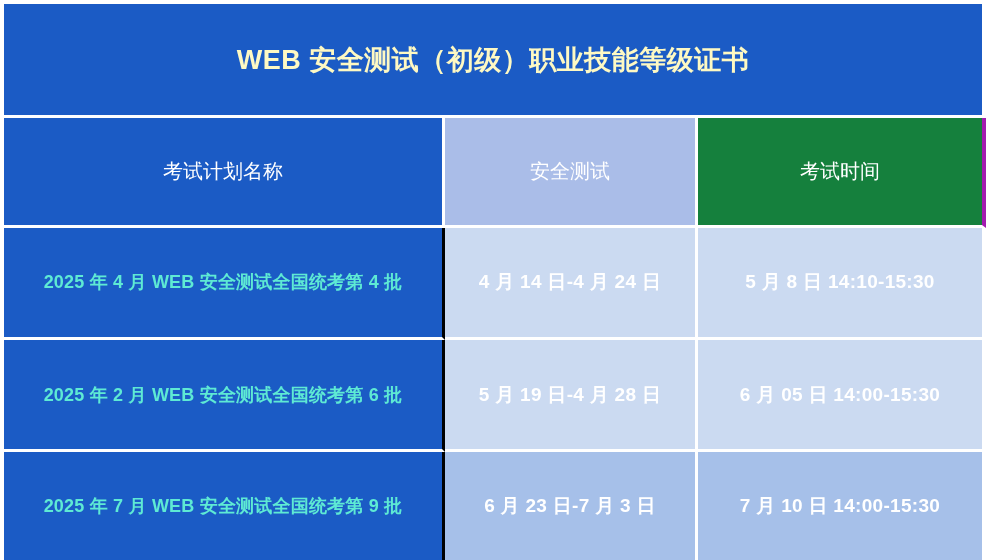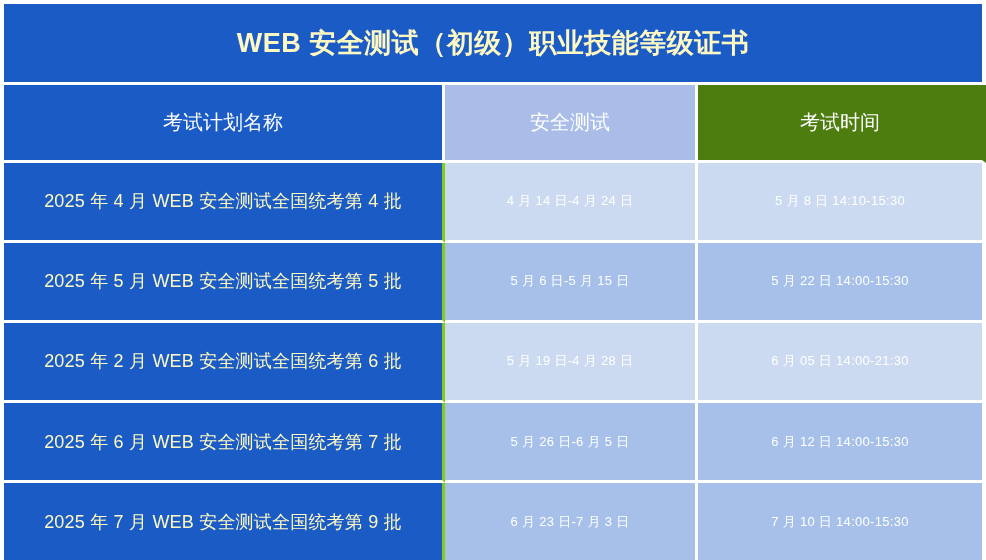--- a/index.html
+++ b/index.html
@@ -58,45 +58,45 @@
   .hdr-plan {
     background: #1b5bc5;
     border-left: 4px solid #ffffff;
     border-right: 3px solid #ffffff;
   }
   .hdr-reg {
     background: #aabde8;
     border-right: 3px solid #ffffff;
   }
   .hdr-exam {
-    background: #4d7c0f;
-    border-right: 4px solid #4d7c0f;
+    background: #15803d;
+    border-right: 4px solid #a21caf;
   }
 
   
   .row-cell {
     height: 70px;
     border-bottom: 3px solid #ffffff;
   }
 
   .c-plan {
     background: #1b5bc5;
-    color: #fef9c3;
+    color: #5eead4;
     font-size: 18px;
-    font-weight: normal;
+    font-weight: bold;
     border-left: 4px solid #ffffff;
-    border-right: 3px solid #84cc16;
+    border-right: 3px solid #000000;
     white-space: nowrap;
     letter-spacing: 0.2px;
   }
 
   .c-date {
     color: #ffffff;
-    font-size: 13px;
-    font-weight: 400;
+    font-size: 19px;
+    font-weight: 700;
     white-space: nowrap;
     letter-spacing: 0.3px;
   }
   .c-reg { border-right: 3px solid #ffffff; }
   .c-exam { border-right: 4px solid #ffffff; }
 
   .tint-light { background: #cbdaf1; }
   .tint-dark  { background: #a6c0e9; }
 
   .last .row-cell { border-bottom: 0; }
@@ -120,37 +120,27 @@
       <td class="hdr hdr-reg">安全测试</td>
       <td class="hdr hdr-exam">考试时间</td>
     </tr>
 
     <tr>
       <td class="row-cell c-plan">2025 年 4 月 WEB 安全测试全国统考第 4 批</td>
       <td class="row-cell c-date c-reg tint-light">4 月 14 日-4 月 24 日</td>
       <td class="row-cell c-date c-exam tint-light">5 月 8 日  14:10-15:30</td>
     </tr>
 
-    <tr>
-      <td class="row-cell c-plan">2025 年 5 月 WEB 安全测试全国统考第 5 批</td>
-      <td class="row-cell c-date c-reg tint-dark">5 月 6 日-5 月 15 日</td>
-      <td class="row-cell c-date c-exam tint-dark">5 月 22 日  14:00-15:30</td>
-    </tr>
 
     <tr>
       <td class="row-cell c-plan">2025 年 2 月 WEB 安全测试全国统考第 6 批</td>
       <td class="row-cell c-date c-reg tint-light">5 月 19 日-4 月 28 日</td>
-      <td class="row-cell c-date c-exam tint-light">6 月 05 日  14:00-21:30</td>
+      <td class="row-cell c-date c-exam tint-light">6 月 05 日  14:00-15:30</td>
     </tr>
 
-    <tr>
-      <td class="row-cell c-plan">2025 年 6 月 WEB 安全测试全国统考第 7 批</td>
-      <td class="row-cell c-date c-reg tint-dark">5 月 26 日-6 月 5 日</td>
-      <td class="row-cell c-date c-exam tint-dark">6 月 12 日  14:00-15:30</td>
-    </tr>
 
 
     <tr class="last">
       <td class="row-cell c-plan">2025 年 7 月 WEB 安全测试全国统考第 9 批</td>
       <td class="row-cell c-date c-reg tint-dark">6 月 23 日-7 月 3 日</td>
       <td class="row-cell c-date c-exam tint-dark">7 月 10 日  14:00-15:30</td>
     </tr>
   </tbody>
 </table>
 

